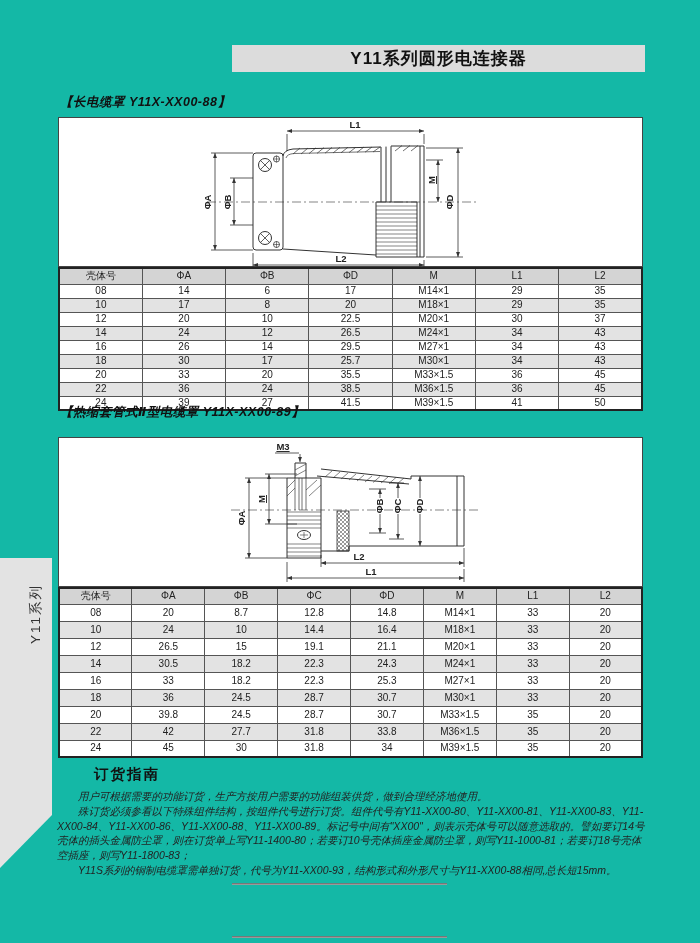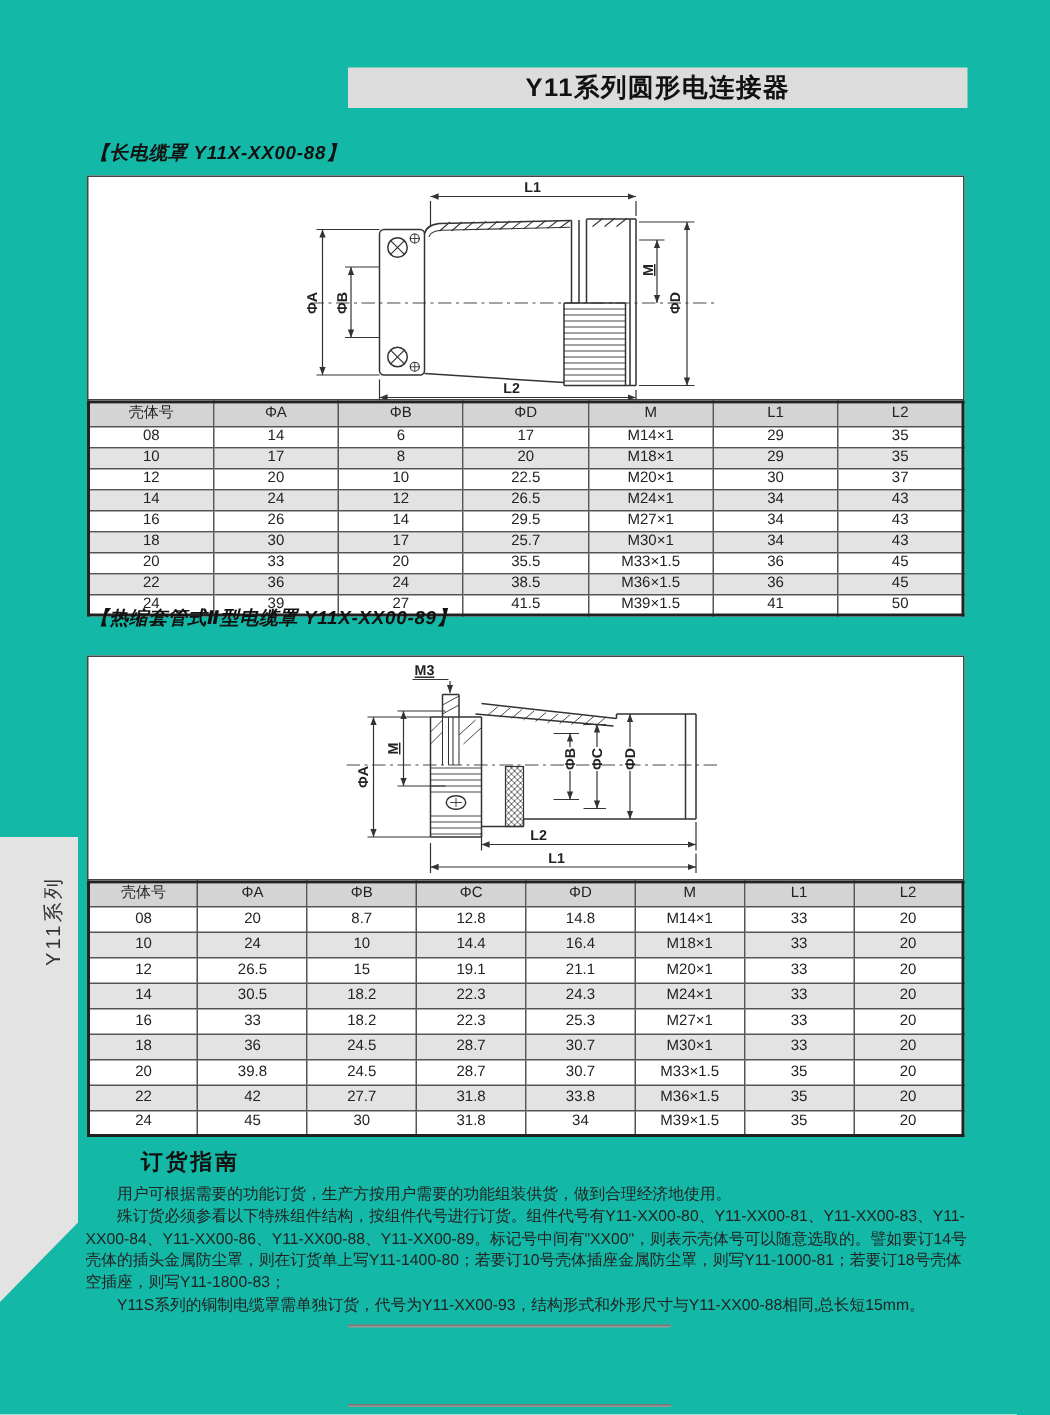--- a/index.html
+++ b/index.html
@@ -26,21 +26,21 @@
              font-size:10px; color:#222; background:#fff; border:2px solid #222;}
   #table1{top:267px;} #table2{top:587px;}
   table.spec th, table.spec td{border:1px solid #555; text-align:center; font-weight:normal;
              padding:0; line-height:1; overflow:hidden; white-space:nowrap;}
   table.spec thead th{background:var(--header-bg); height:16px;margin-top:24px;}
   #table1 td{height:14px;} #table2 td{height:17px;}
   table.spec tbody tr:nth-child(even){background:var(--zebra-bg);}
 
   .guide-heading{position:absolute; left:58px; top:765px; font-size:14.5px; font-weight:bold; color:#111; letter-spacing:2px;margin-left:36px;}
   .guide-body{position:absolute; left:57px; top:789px; width:588px; font-size:10.5px; line-height:14.8px; color:#222;}
-  .guide-body p{text-indent:2em; margin:0;}
+  .guide-body p{text-indent:2em; margin:0;font-style:italic;}
 
   .side-tab{position:absolute; left:0; top:558px; width:52px; height:310px; background:var(--tab-bg);
             clip-path:polygon(0 0,52px 0,52px 257px,0 310px);}
   .side-tab-label{position:absolute; left:10px; top:558px; width:52px; height:112px;
             display:flex; align-items:center; justify-content:center; pointer-events:none;}
   .side-tab-label span{transform:rotate(-90deg); white-space:nowrap; font-size:13.5px; color:#333; letter-spacing:2px;}
 
   .divider{position:absolute; left:232px; width:215px; height:2px; background:var(--divider); border-top:1px solid #777;}
   #divider1{top:883px;} #divider2{top:936px;}
 

